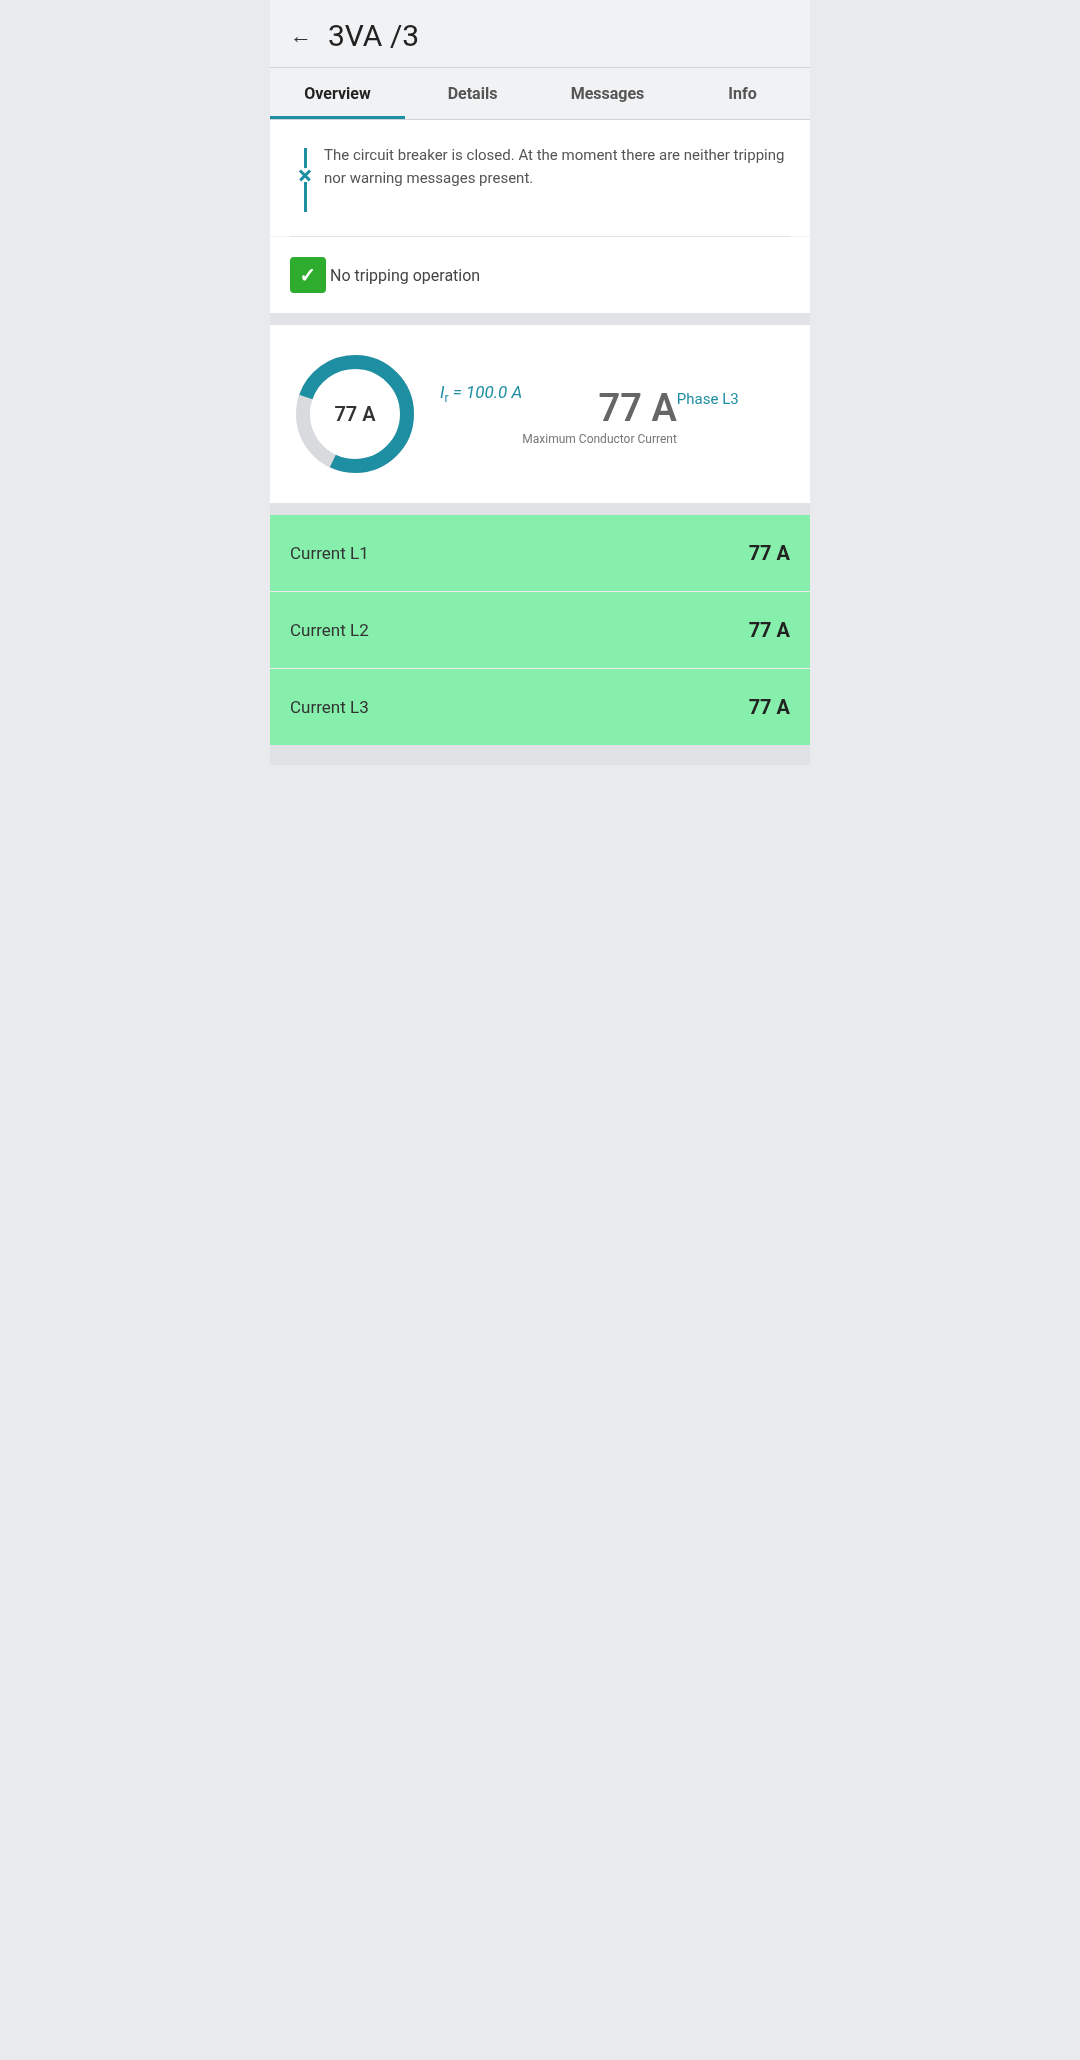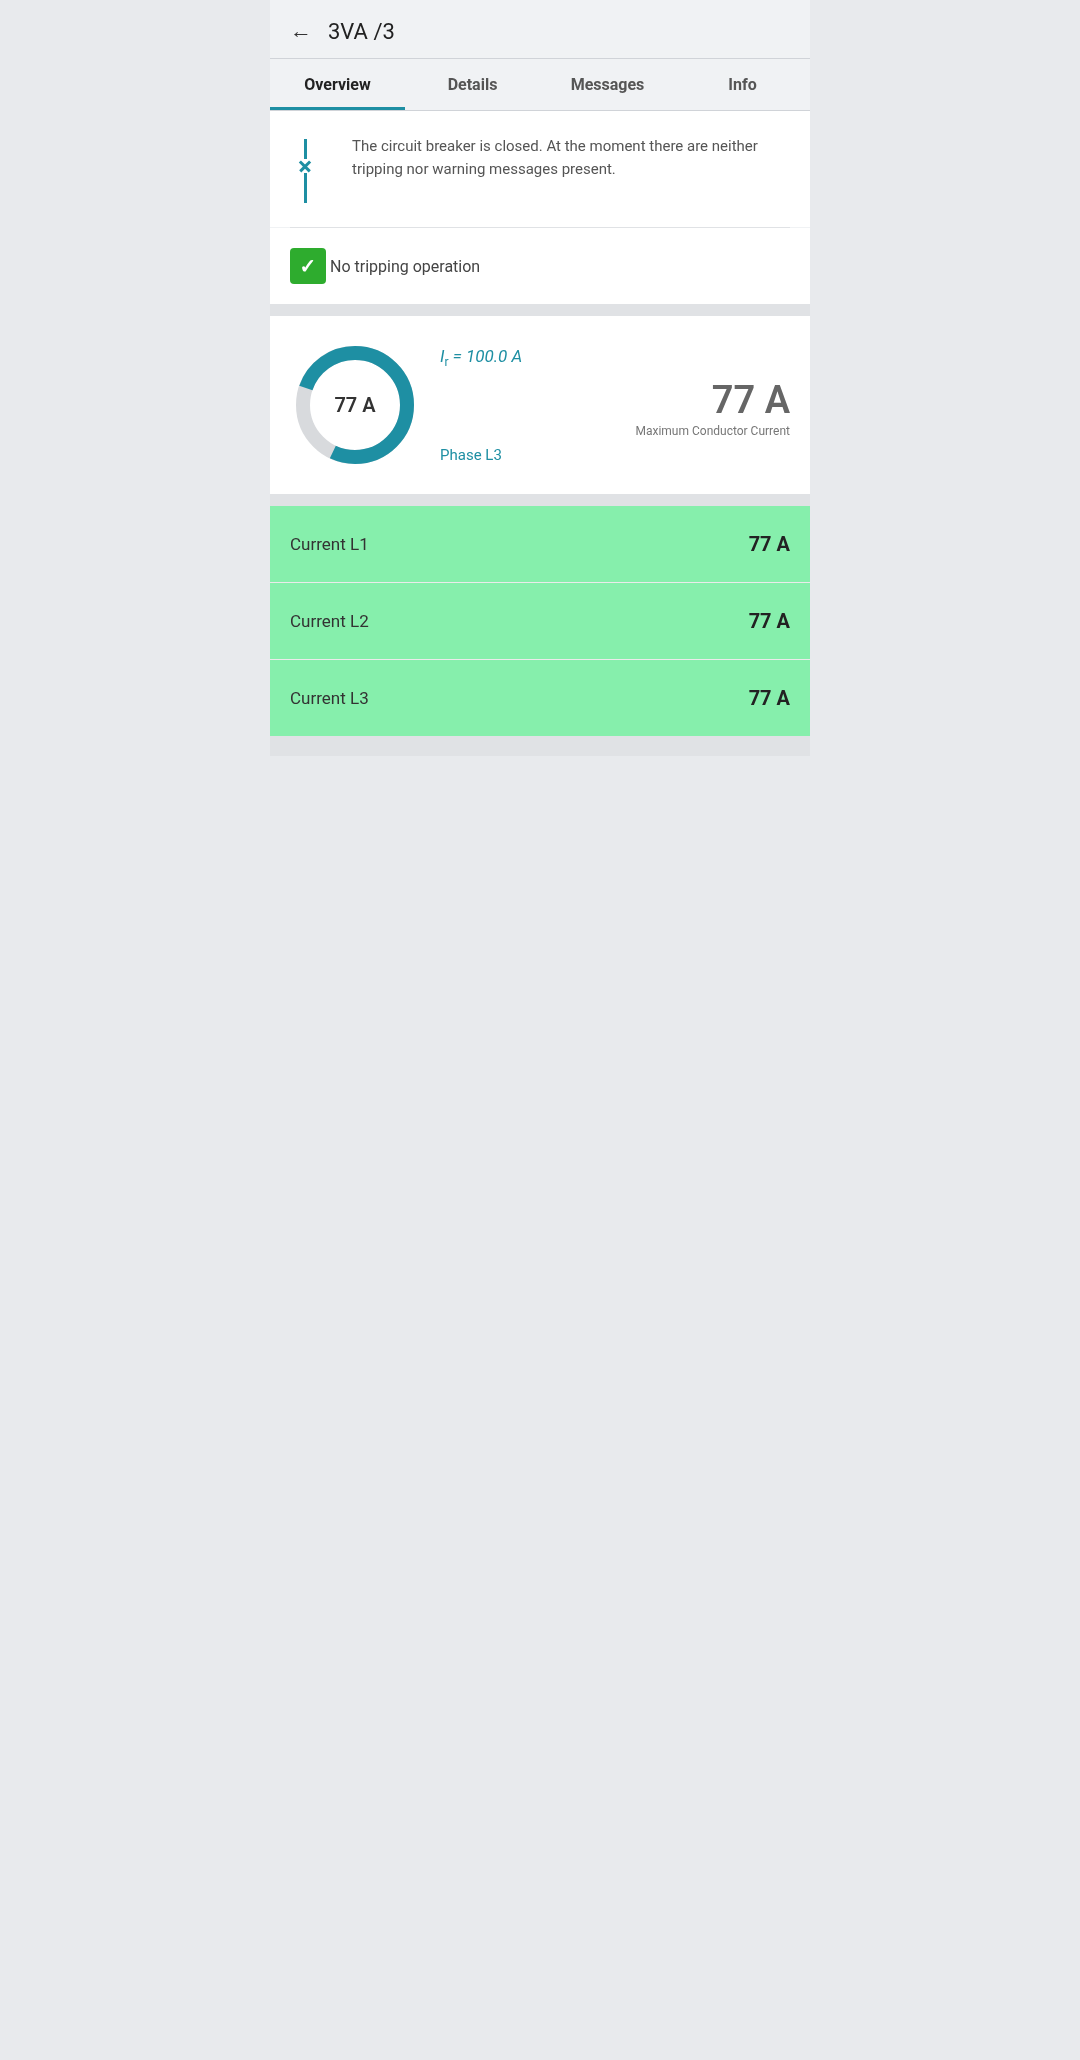--- a/index.html
+++ b/index.html
@@ -27,21 +27,21 @@
     }
 
     .back-arrow {
       font-size: 22px;
       color: #333;
       cursor: pointer;
       font-weight: 300;
     }
 
     .header-title {
-      font-size: 22px;
+      font-size: 30px;
       font-weight: 400;
       color: #222;
     }
 
     .tabs {
       background-color: #f0f2f4;
       display: flex;
       border-bottom: 1px solid #d0d3d8;
     }
 
@@ -74,21 +74,21 @@
     .content {
       background-color: #f0f2f4;
     }
 
     .status-card {
       background-color: #ffffff;
       margin: 0;
       padding: 24px 20px;
       display: flex;
       align-items: flex-start;
-      gap: 32px;
+      gap: 4px;
     }
 
     .circuit-breaker-icon {
       display: flex;
       flex-direction: column;
       align-items: center;
       min-width: 30px;
       margin-top: 4px;
     }
 
@@ -329,21 +329,21 @@
         <svg class="gauge-svg" viewBox="0 0 130 130">
 
           <circle cx="65" cy="65" r="52" fill="none" stroke="#d8dadd" stroke-width="14"></circle>
 
           <circle cx="65" cy="65" r="52" fill="none" stroke="#1e8fa3" stroke-width="14" stroke-dasharray="251 76" stroke-dashoffset="65" stroke-linecap="butt" transform="rotate(-90 65 65)"></circle>
         </svg>
         <span class="gauge-center-text">77 A</span>
       </div>
 
       <div class="gauge-info">
-        <div style="display:flex; flex-direction:column;">
+        <div style="display:flex; ">
           <div class="ir-label">
             <span>I</span><sub>r</sub> <span>= 100.0 A</span>
           </div>
           <div class="max-current-section">
             <div class="max-current-value">77 A</div>
             <div class="max-current-label">Maximum Conductor Current</div>
           </div>
           <div class="phase-label">Phase L3</div>
         </div>
       </div>

